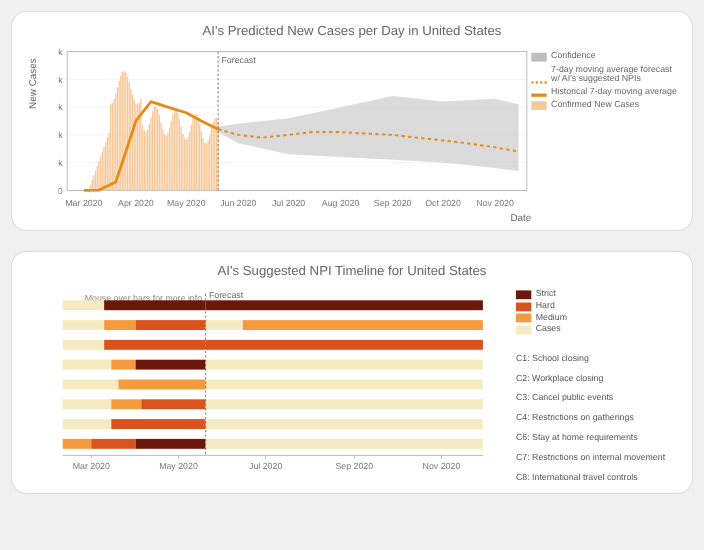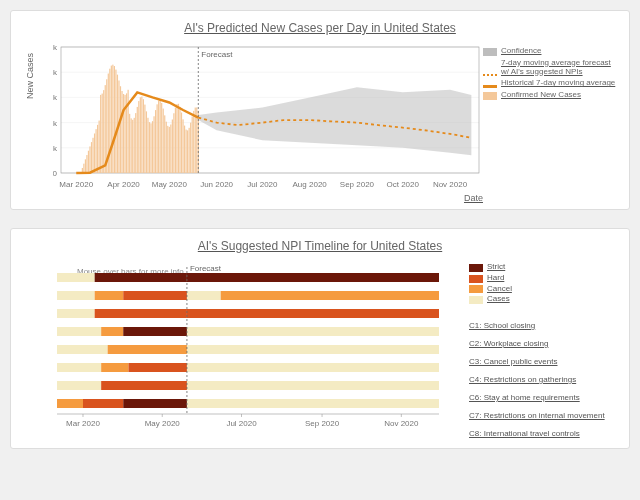--- a/index.html
+++ b/index.html
@@ -8,25 +8,24 @@
     background: #f0f0f0;
     font-family: Arial, sans-serif;
     font-size: 10px;
     color: #555;
     width: 640px;
     box-sizing: border-box;
   }
   .panel {
     background: #fff;
     border: 1px solid #ddd;
-    border-radius: 3px;
+    border-radius: 14px;
     margin-bottom: 18px;
     padding: 10px 10px 6px 10px;
     position: relative;
-    text-decoration: underline;
   }
   .title {
     text-align: center;
     font-size: 12px;
     color: #666;
     margin-bottom: 6px;
   }
   .chart-wrap {
     display: flex;
   }
@@ -285,21 +284,21 @@
         <div class="legend-item">
             <span class="lsw sw-strict"></span>
             <span>Strict</span>
           </div>
         <div class="legend-item">
             <span class="lsw sw-hard"></span>
             <span>Hard</span>
           </div>
         <div class="legend-item">
             <span class="lsw sw-medium"></span>
-            <span>Cancel</span>
+            <span>Medium</span>
           </div>
         <div class="legend-item">
             <span class="lsw sw-none"></span>
             <span>Cases</span>
           </div>
       </div>
       <div class="row-lbls" id="row-lbls">
           <div class="row-lbl">C1: School closing</div>
           <div class="row-lbl">C2: Workplace closing</div>
           <div class="row-lbl">C3: Cancel public events</div>

